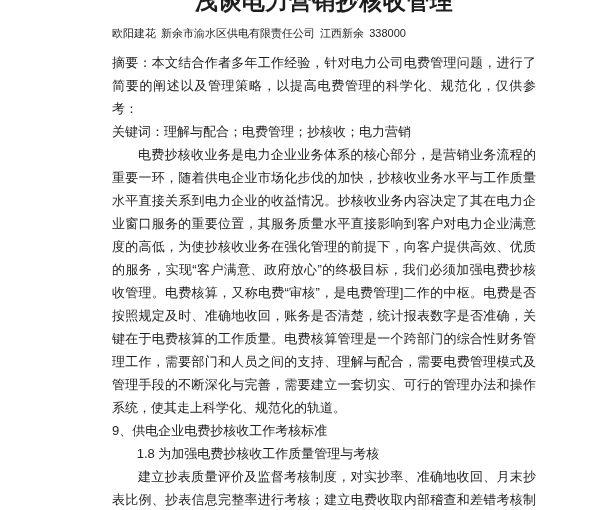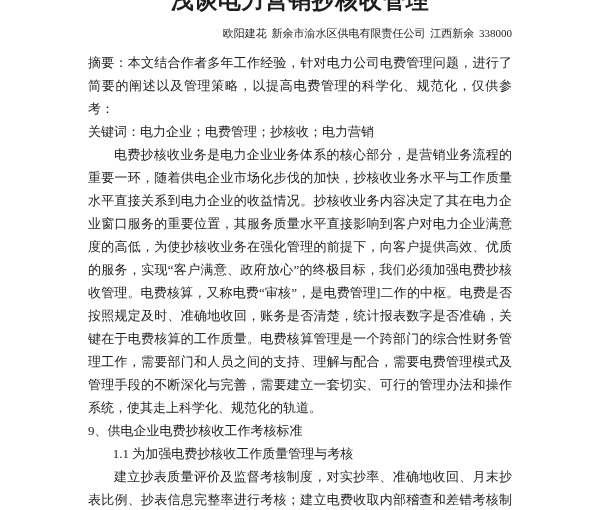--- a/index.html
+++ b/index.html
@@ -6,42 +6,43 @@
     margin: 0;
     padding: 0;
     background: #ffffff;
   }
   .page {
     position: relative;
     width: 568px;
     height: 510px;
     background: var(--page-bg, #ffffff);
     overflow: hidden;
-    font-family: Liberation Serif, serif;
+    font-family: Liberation Sans, sans-serif;
     color: var(--text-color, #1e1e1e);
+    margin-left: 24px;
   }
   .content {
     position: absolute;
     top: -11px;
     left: 88px;
     width: 424px;
   }
   .doc-title {
     font-size: 23px;
     line-height: 24px;
     font-weight: bold;
     text-align: center;
     letter-spacing: 0.5px;
     white-space: nowrap;
   }
   .author-line {
     margin-top: 13px;
     font-size: 11px;
     line-height: 14px;
-    text-align: right;
+    text-align: left;
     word-spacing: 2px;
     white-space: nowrap;
   }
   .main-text {
     margin-top: 11px;
     font-size: 13px;
     line-height: 23px;
     text-align: justify;
     text-justify: inter-character;
   }
@@ -63,25 +64,25 @@
   <div class="content">
 
     <div class="doc-title">浅谈电力营销抄核收管理</div>
 
     <div class="author-line">欧阳建花 新余市渝水区供电有限责任公司 江西新余 338000</div>
 
     <div class="main-text">
 
       <p>摘要：本文结合作者多年工作经验，针对电力公司电费管理问题，进行了简要的阐述以及管理策略，以提高电费管理的科学化、规范化，仅供参考：</p>
 
-      <p>关键词：电力企业；电费管理；抄核收；电力营销</p>
+      <p>关键词：理解与配合；电费管理；抄核收；电力营销</p>
 
       <p class="indent">电费抄核收业务是电力企业业务体系的核心部分，是营销业务流程的重要一环，随着供电企业市场化步伐的加快，抄核收业务水平与工作质量水平直接关系到电力企业的收益情况。抄核收业务内容决定了其在电力企业窗口服务的重要位置，其服务质量水平直接影响到客户对电力企业满意度的高低，为使抄核收业务在强化管理的前提下，向客户提供高效、优质的服务，实现“客户满意、政府放心”的终极目标，我们必须加强电费抄核收管理。电费核算，又称电费“审核”，是电费管理]二作的中枢。电费是否按照规定及时、准确地收回，账务是否清楚，统计报表数字是否准确，关键在于电费核算的工作质量。电费核算管理是一个跨部门的综合性财务管理工作，需要部门和人员之间的支持、理解与配合，需要电费管理模式及管理手段的不断深化与完善，需要建立一套切实、可行的管理办法和操作系统，使其走上科学化、规范化的轨道。</p>
 
       <p>9、供电企业电费抄核收工作考核标准</p>
 
-      <p class="sub-indent">1.1 为加强电费抄核收工作质量管理与考核</p>
+      <p class="sub-indent">1.8 为加强电费抄核收工作质量管理与考核</p>
 
       <p class="indent">建立抄表质量评价及监督考核制度，对实抄率、准确地收回、月末抄表比例、抄表信息完整率进行考核；建立电费收取内部稽查和差错考核制度，对电量电费差错、电费收取差错率、报表差错率等进行考核。各网省公司要建立健全电费安全管理与差错责任追究制度，定期组织开展电费抄核收工作的专项稽查和监督，确保不发生重大电费安全责任事故。</p>
 
     </div>
   </div>
 </div>
 
 </body></html>

